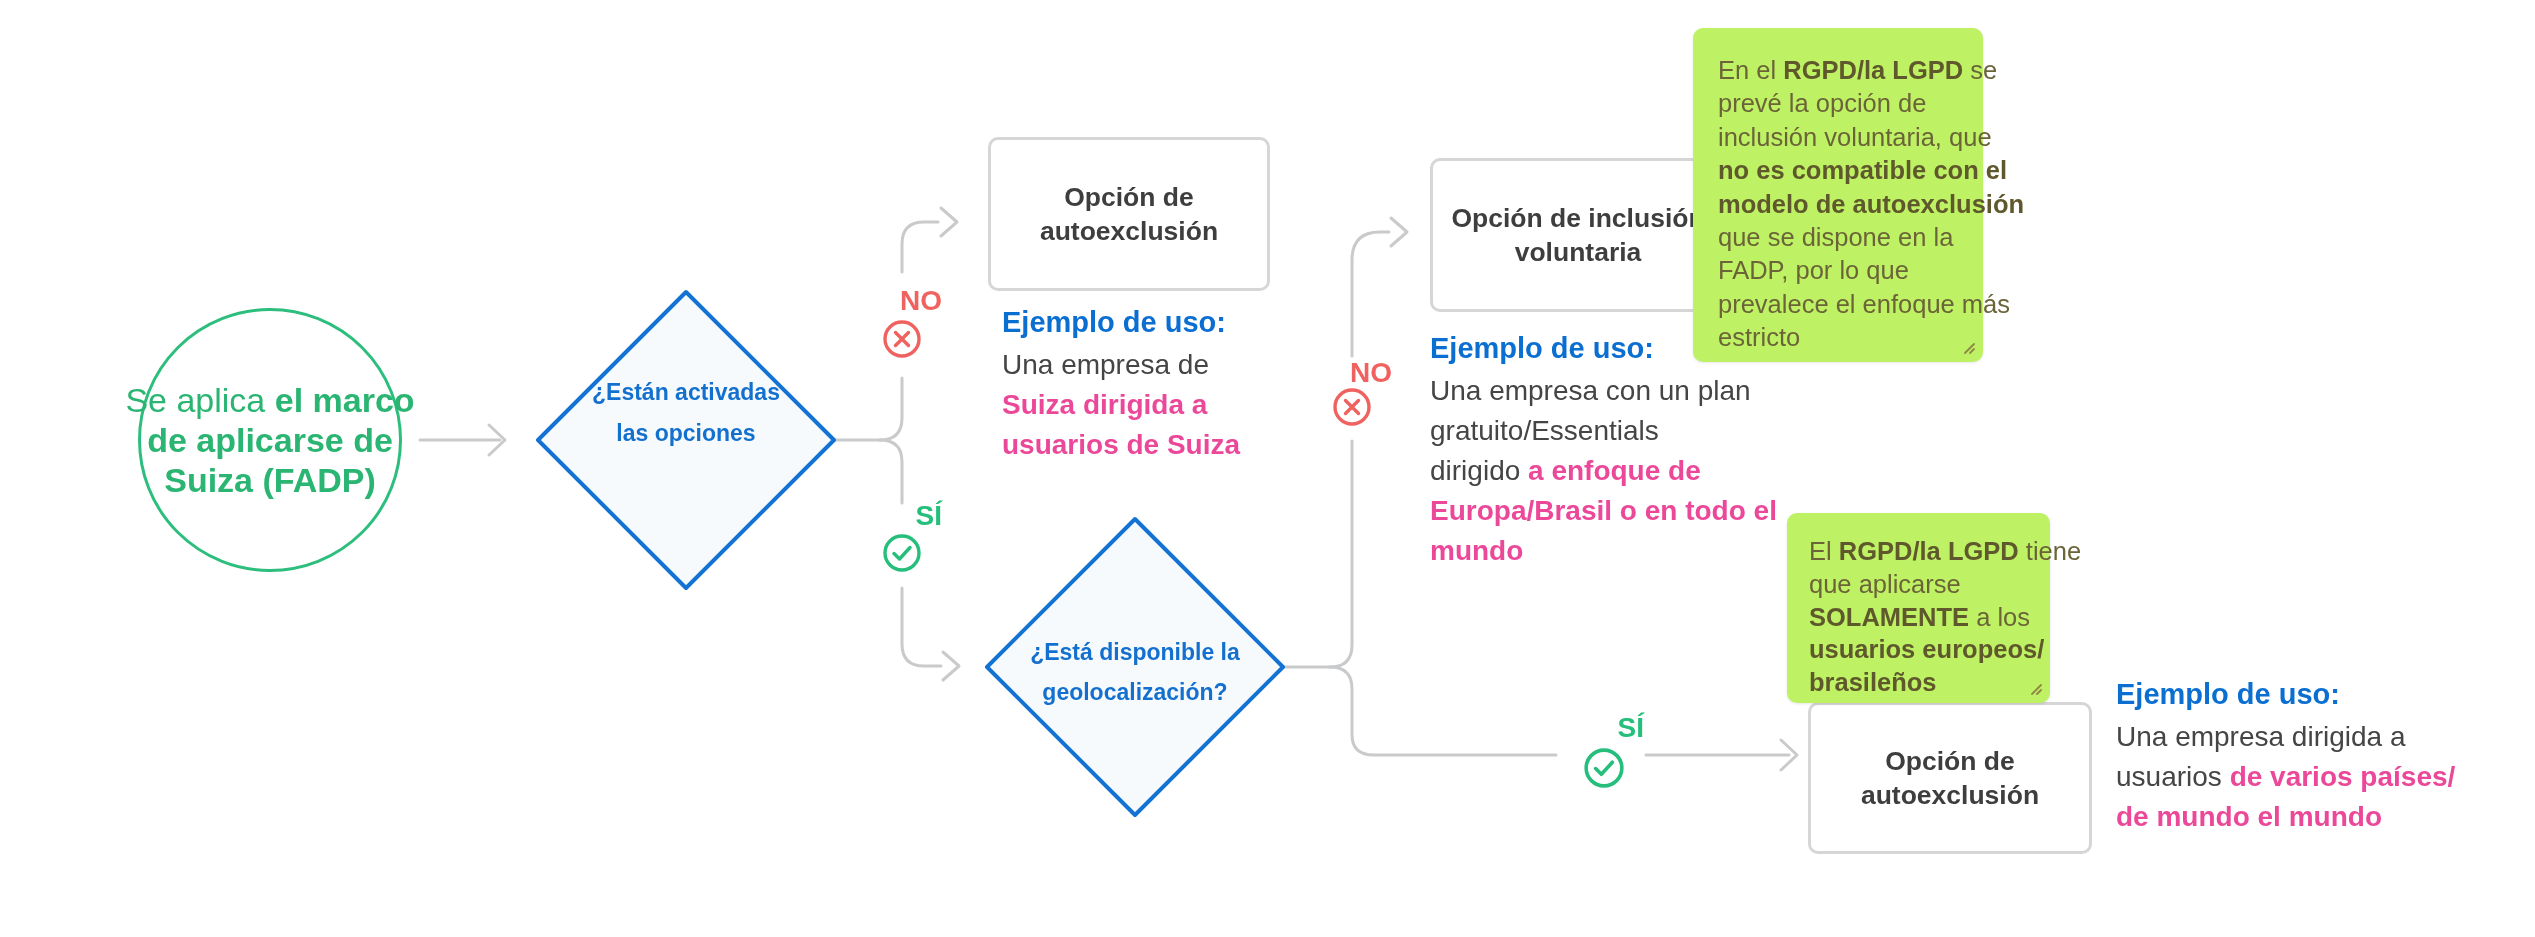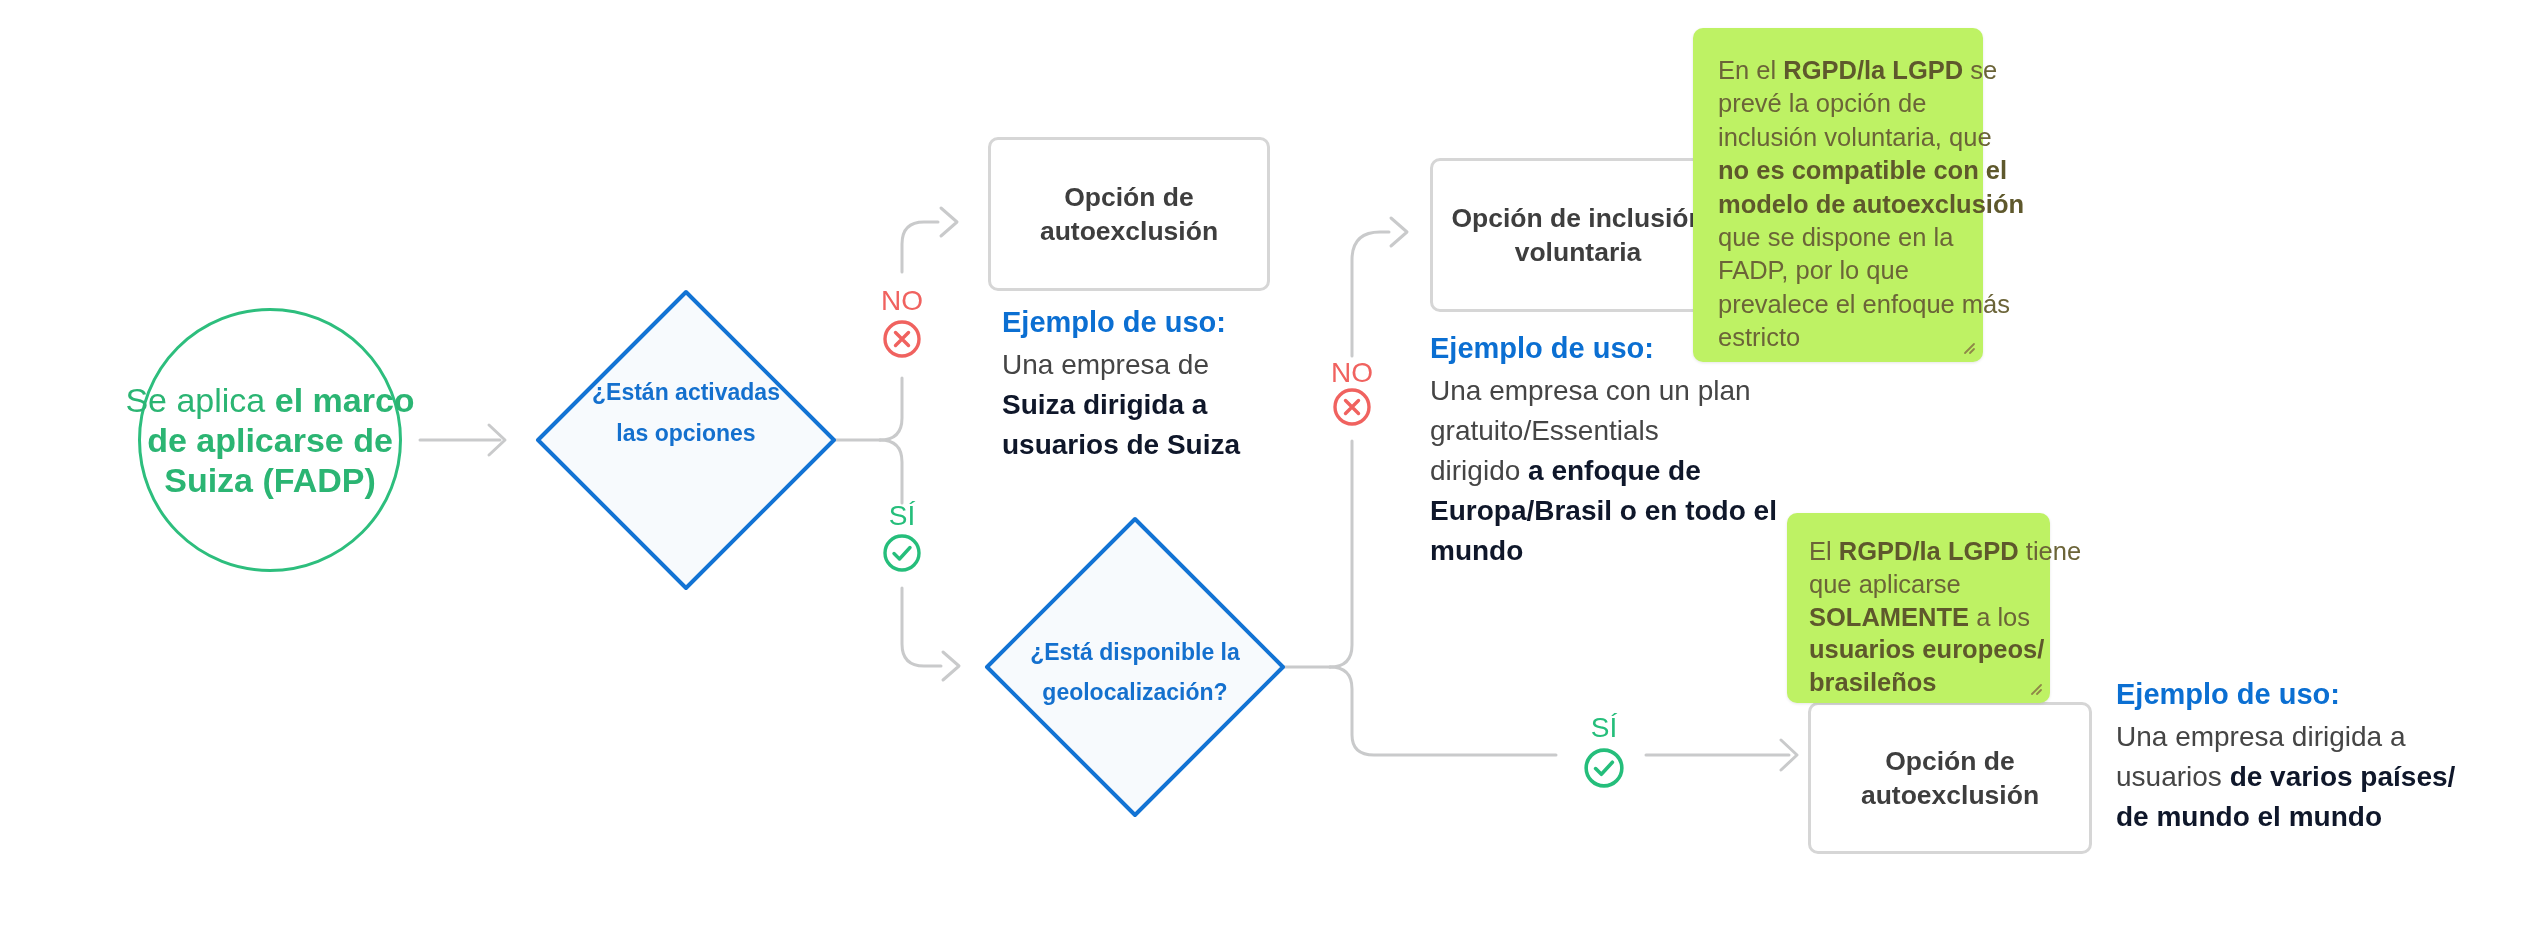--- a/index.html
+++ b/index.html
@@ -28,30 +28,30 @@
 
   
   .obox{background:#ffffff;border:3px solid #D6D6D6;border-radius:10px;z-index:1;
     display:flex;flex-direction:column;align-items:center;justify-content:center;}
   .obox .tline{font-size:26.5px;line-height:34px;font-weight:600;color:#3E3E3E;text-align:center;white-space:nowrap;}
   #box1{left:988px;top:137px;width:276px;height:148px;}
   #box2{left:1430px;top:158px;width:290px;height:148px;}
   #box3{left:1808px;top:702px;width:278px;height:146px;}
 
   
-  .branch-label{width:80px;text-align:center;font-size:28px;font-weight:400;z-index:2;}
+  .branch-label{width:80px;text-align:right;font-size:28px;font-weight:700;z-index:2;}
   .lbl-no{color:#F0625F;}
   .lbl-yes{color:#25BE7B;}
   .b-icon{z-index:2;}
 
   
   .example{z-index:2;}
   .example .ex-title{font-size:29px;font-weight:800;color:#0B6FD2;margin-bottom:6px;white-space:nowrap;}
   .example .tline{font-size:28px;line-height:40px;color:#454545;white-space:nowrap;}
-  .example .b{font-weight:700;color:#0f172a;}
+  .example .b{font-weight:700;color:#ec4899;}
   #ex1{left:1002px;top:306px;}
   #ex2{left:1430px;top:332px;}
   #ex3{left:2116px;top:678px;}
 
   
   .note{background:#bef264;border-radius:10px;z-index:3;box-shadow:0 1px 3px rgba(0,0,0,0.10);}
   .note .tline{font-size:25.5px;color:#6B6438;white-space:nowrap;}
   .note .b{font-weight:700;color:#5E582C;}
   #note1{left:1693px;top:28px;width:290px;height:334px;padding:26px 18px 14px 25px;box-sizing:border-box;}
   #note1 .tline{line-height:33.4px;}

